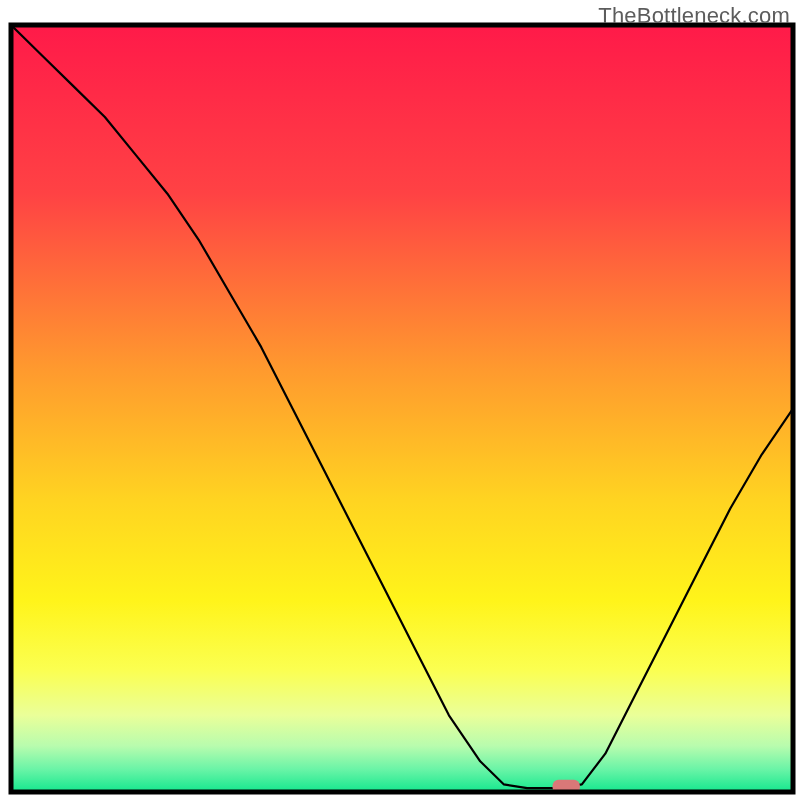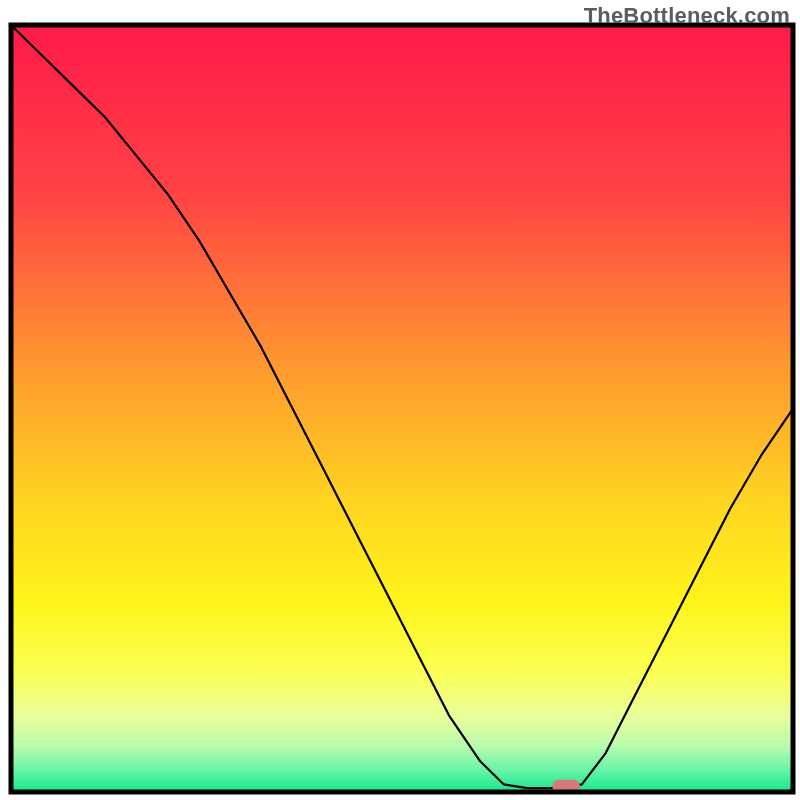--- a/index.html
+++ b/index.html
@@ -13,21 +13,21 @@
   #container {
     position: relative;
     width: 800px;
     height: 800px;
   }
   #watermark {
     position: absolute;
     top: 3px;
     right: 10px;
     font-size: 22px;
-    font-weight: 700;
+    font-weight: 400;
     color: #5c5c5c;
     letter-spacing: 0.2px;
   }
   svg {
     display: block;
   }
 </style>
 </head>
 <body>
 

